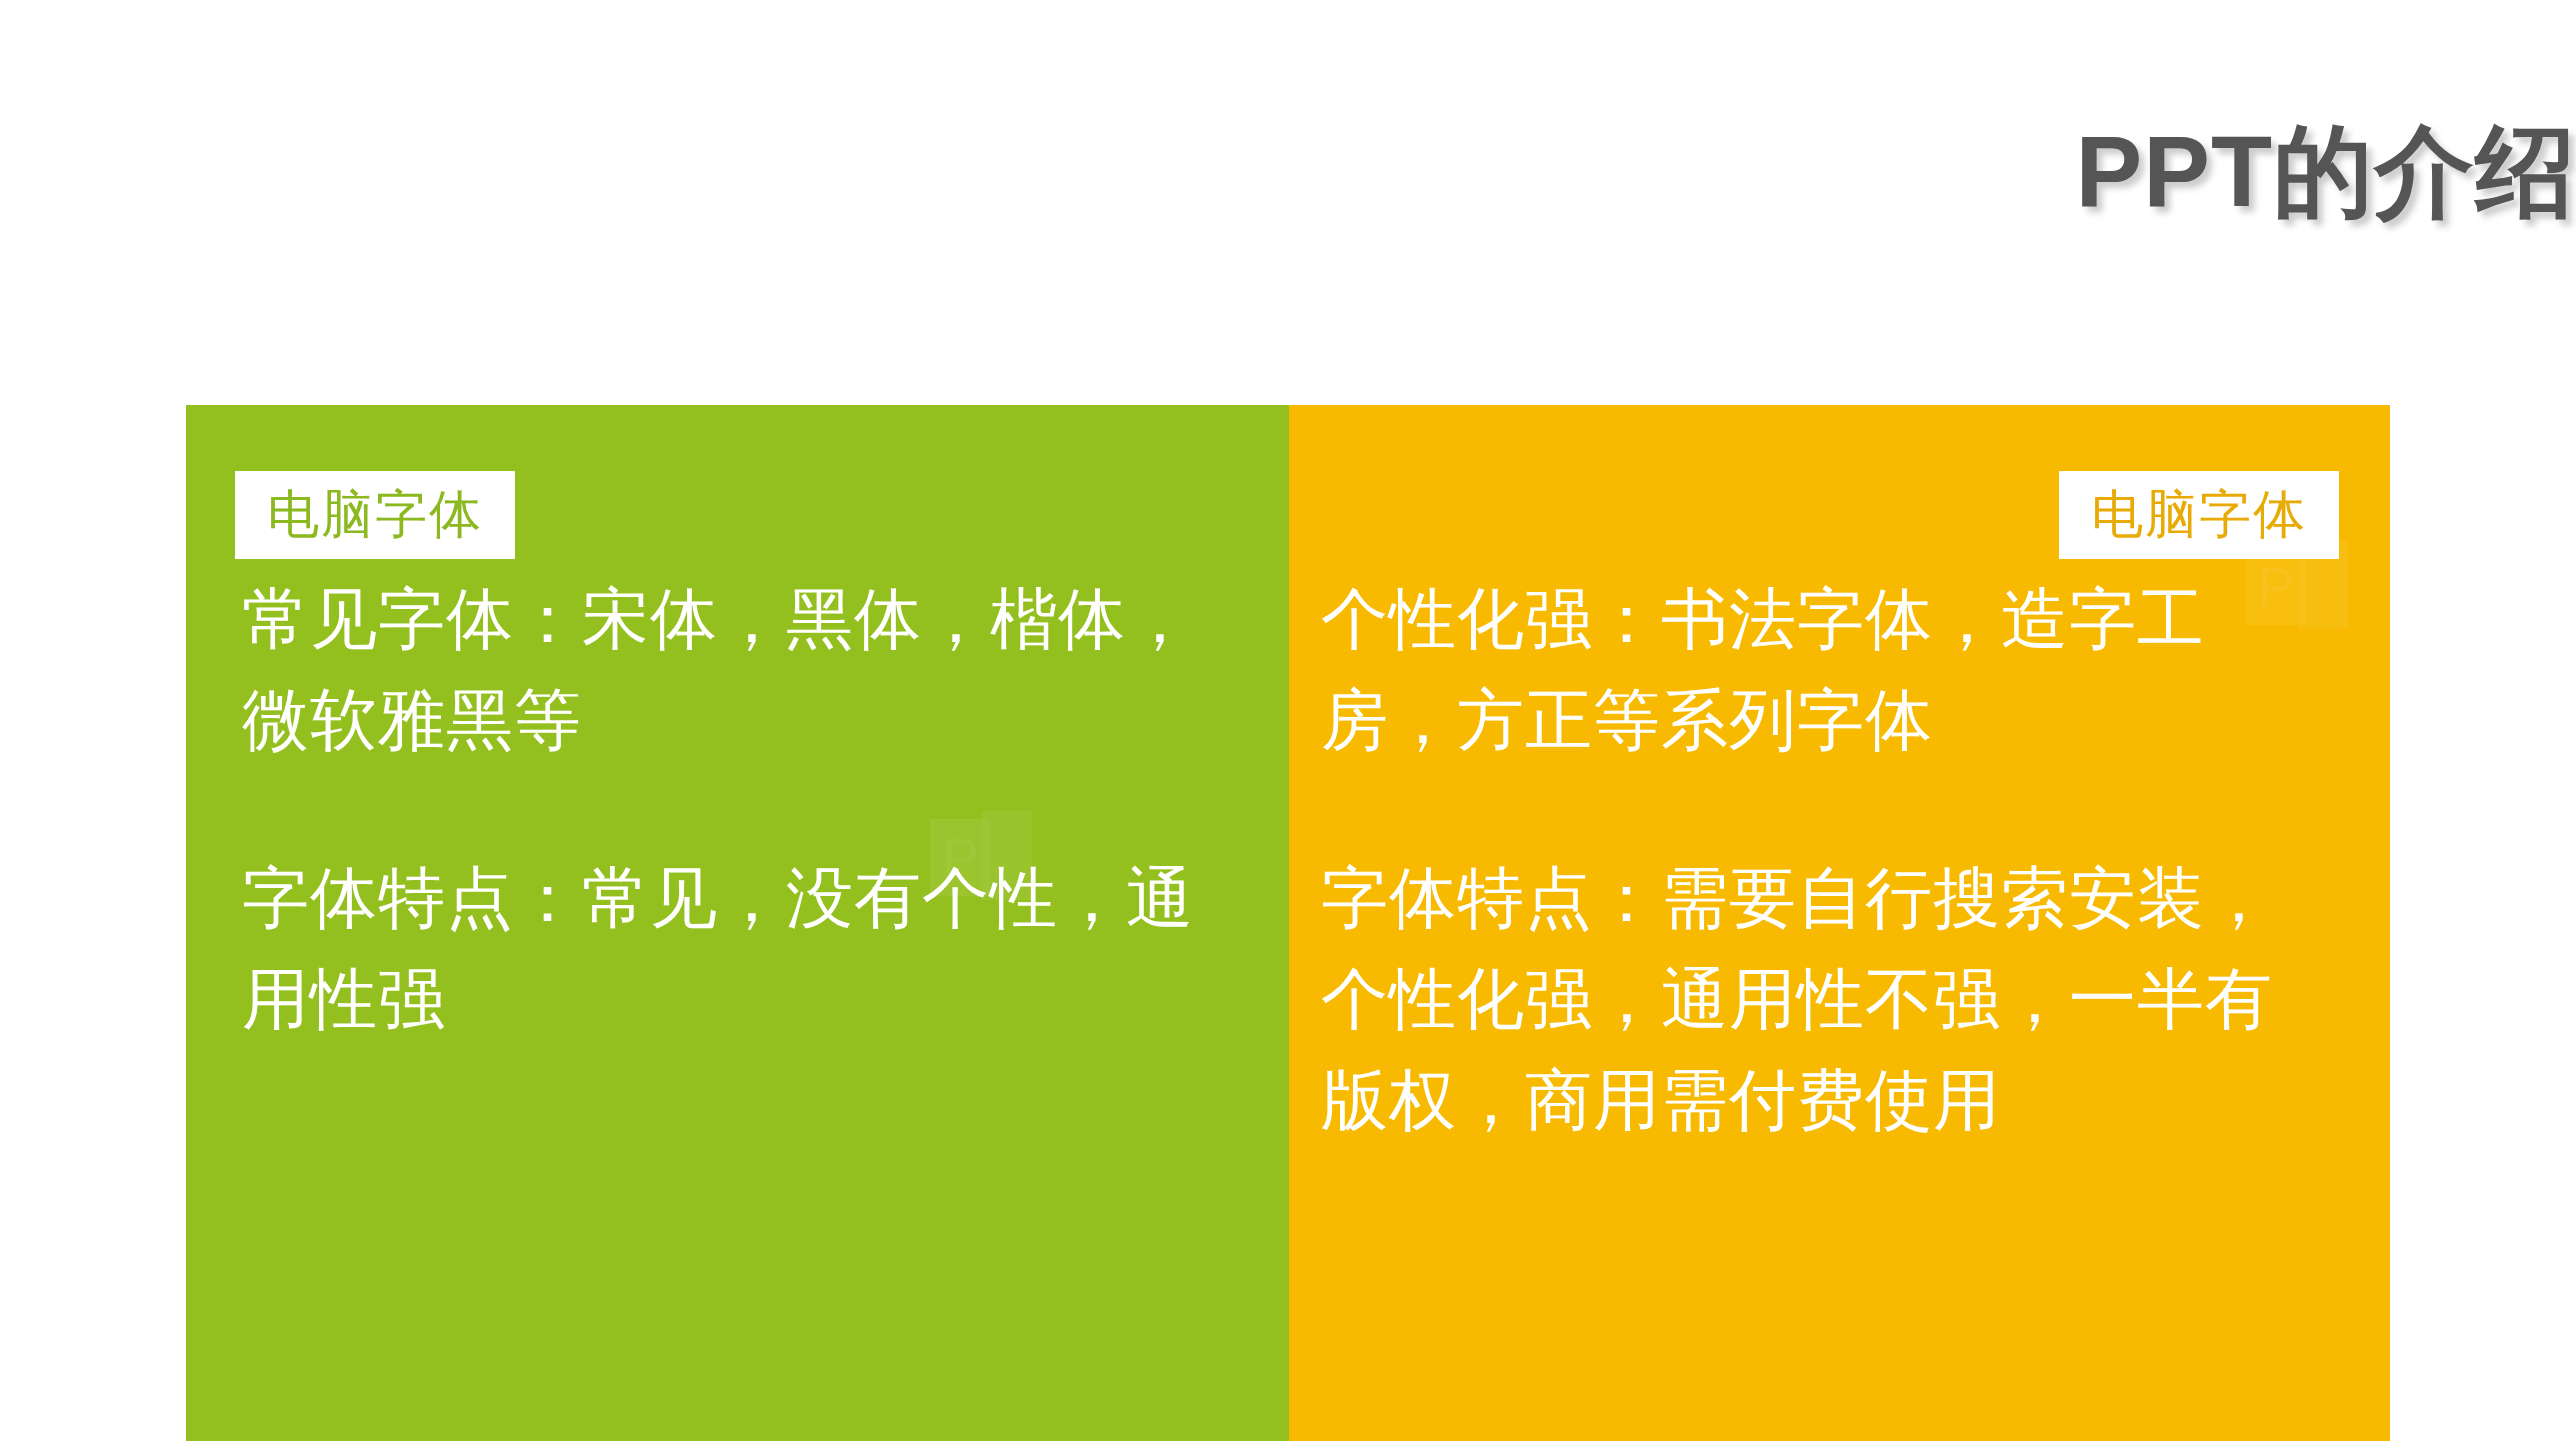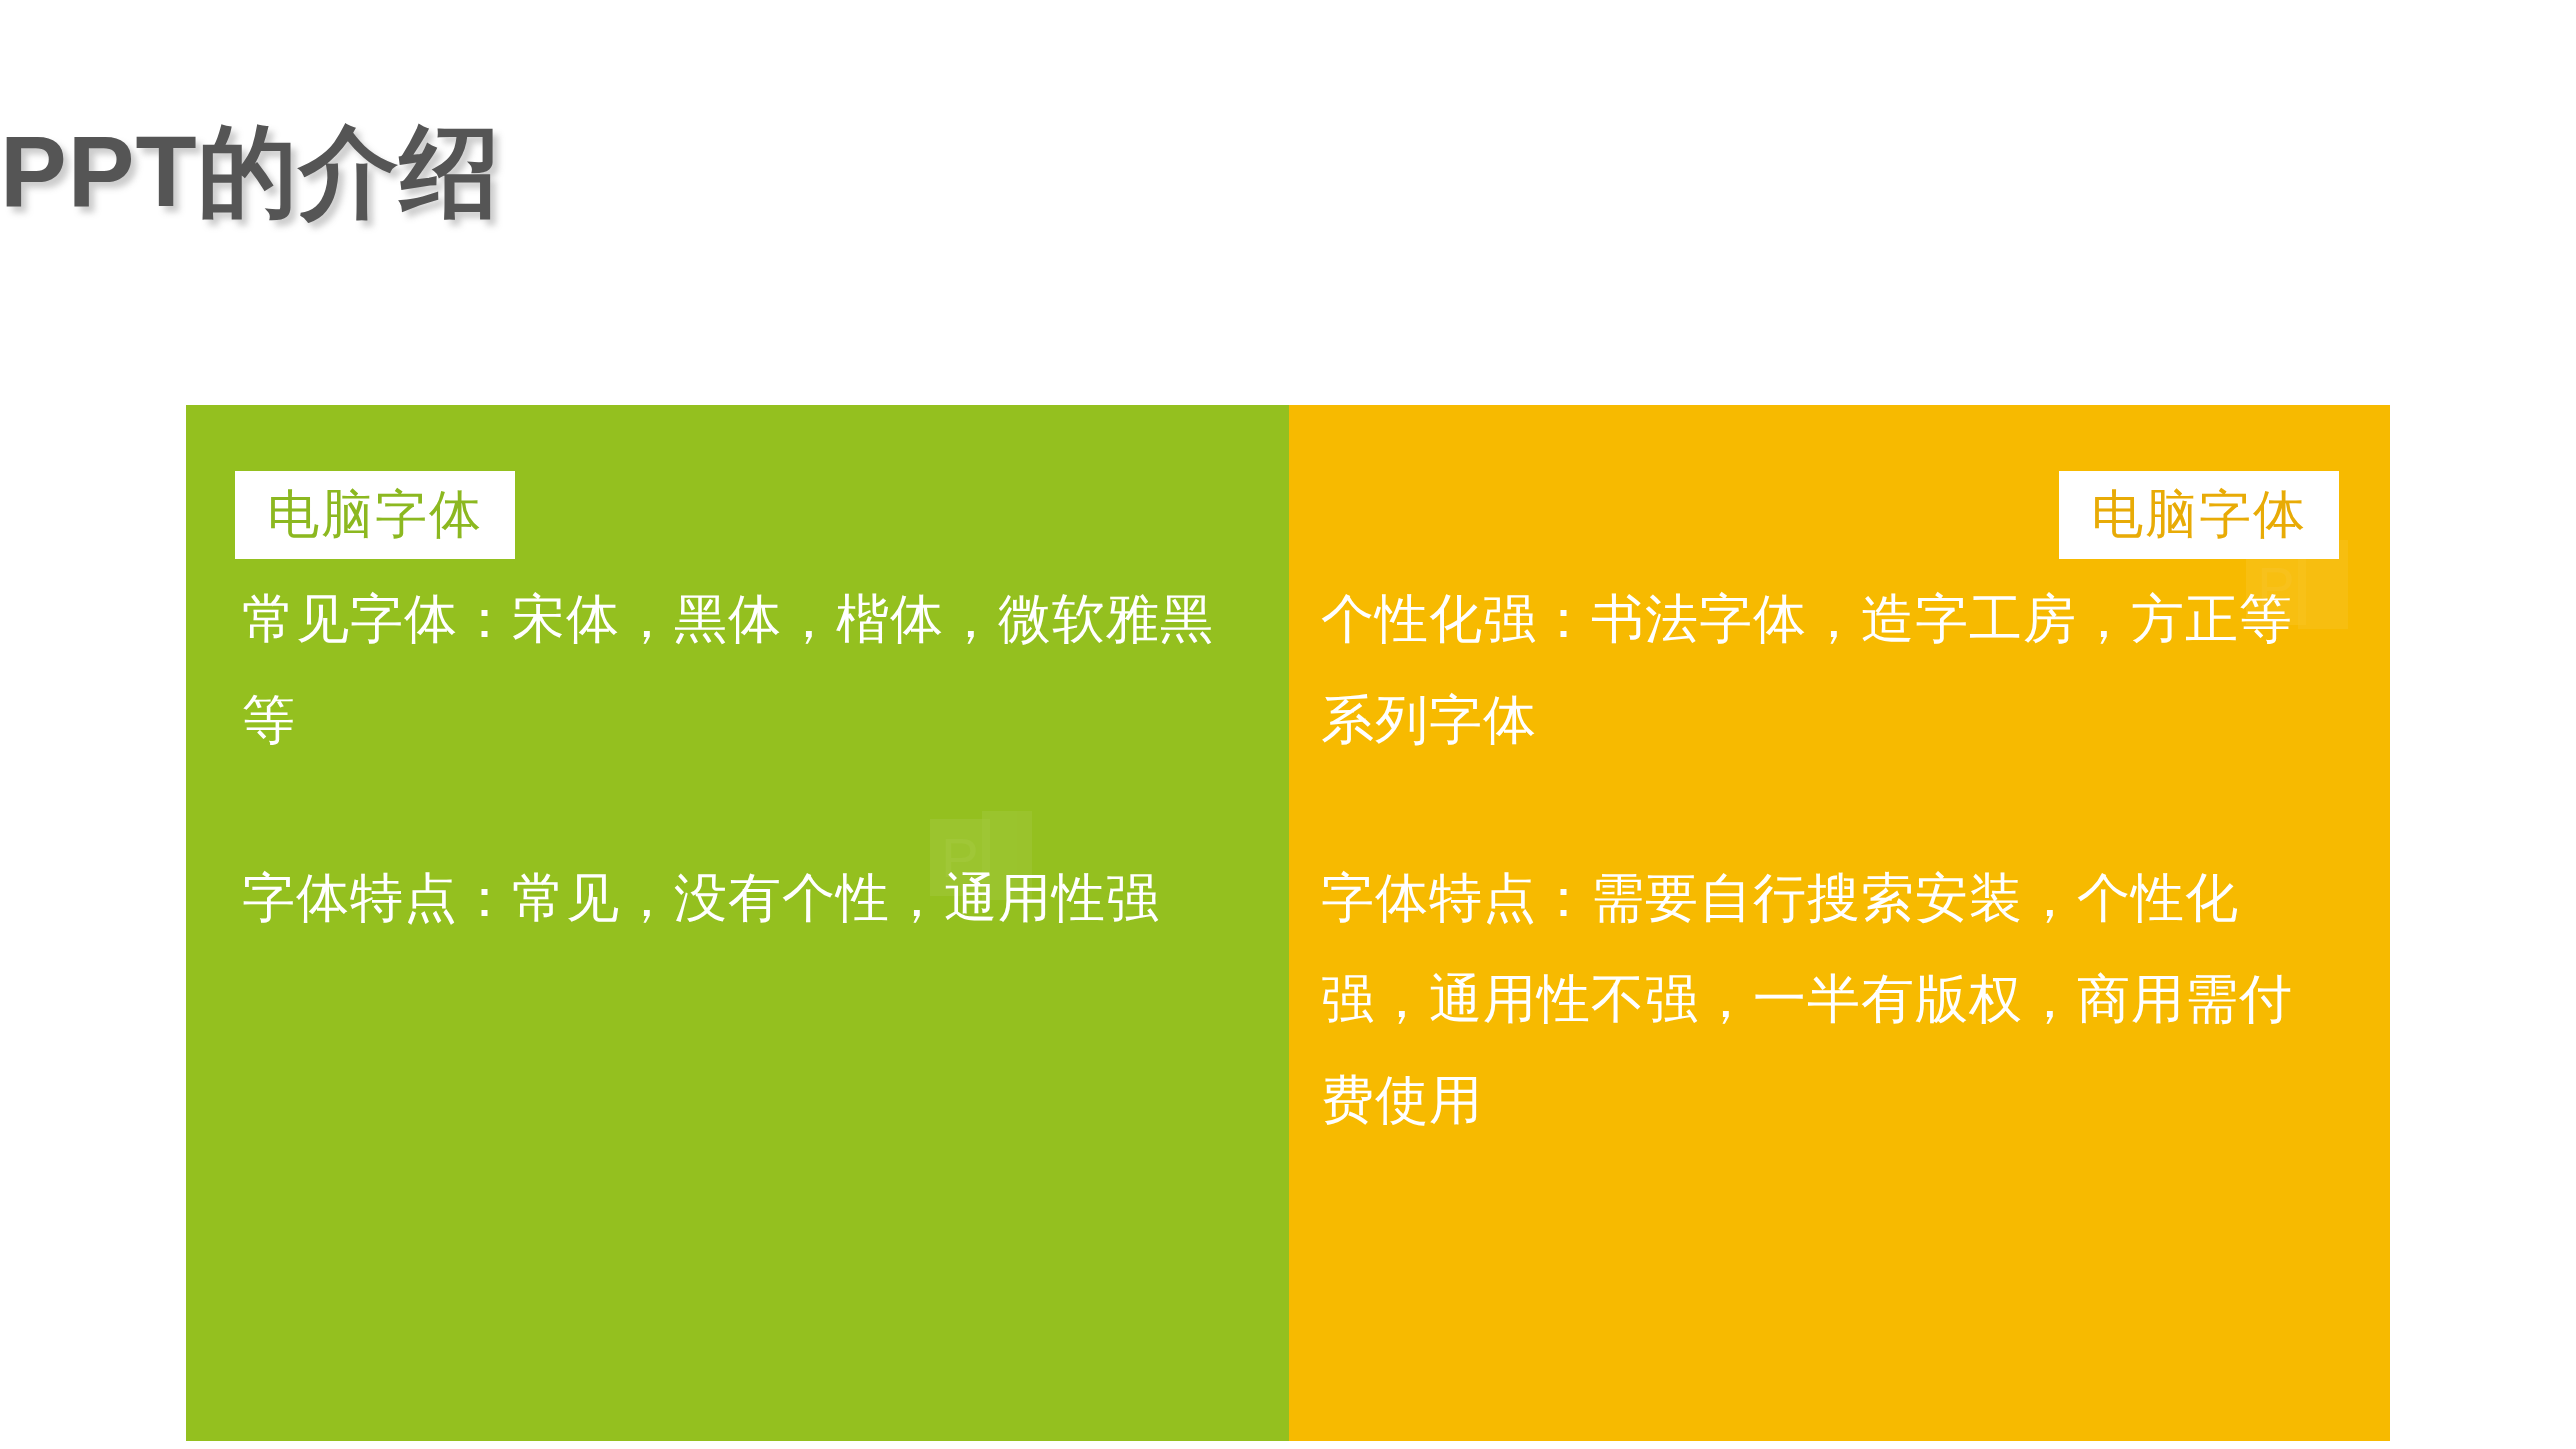--- a/index.html
+++ b/index.html
@@ -14,21 +14,21 @@
     overflow: hidden;
     position: relative;
   }
 
   
   #slide-title {
     position: absolute;
     left: 0;
     top: 116px;
     width: 2576px;
-    text-align: left;
+    text-align: right;
     font-family: "Liberation Sans", "DejaVu Sans", sans-serif;
     font-weight: bold;
     font-size: 100px;
     line-height: 1.1;
     color: #555555;
     letter-spacing: 1px;
     text-shadow: 5.8px 5.8px 6.8px rgba(120,120,120,0.38);
     white-space: nowrap;
   }
 
@@ -85,21 +85,21 @@
     top: 66px;
     width: 280px;
     color: #e8ab06;
   }
 
   
   .panel-body {
     position: absolute;
     color: #ffffff;
     font-family: "Liberation Serif", "DejaVu Serif", serif;
-    font-size: 53px;
+    font-size: 67px;
     line-height: 101px;
     letter-spacing: 1px;
   }
   #body-green {
     left: 56px;
     top: 164px;
     width: 976px;
   }
   #body-orange {
     left: 32px;

